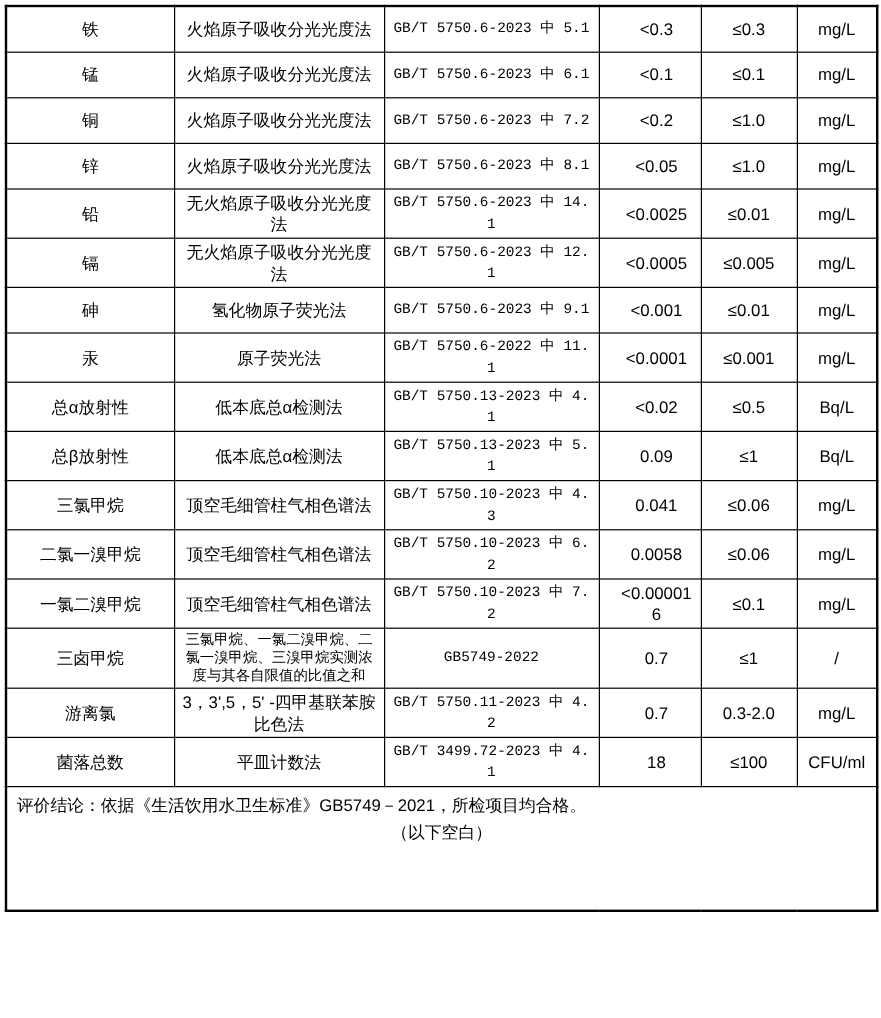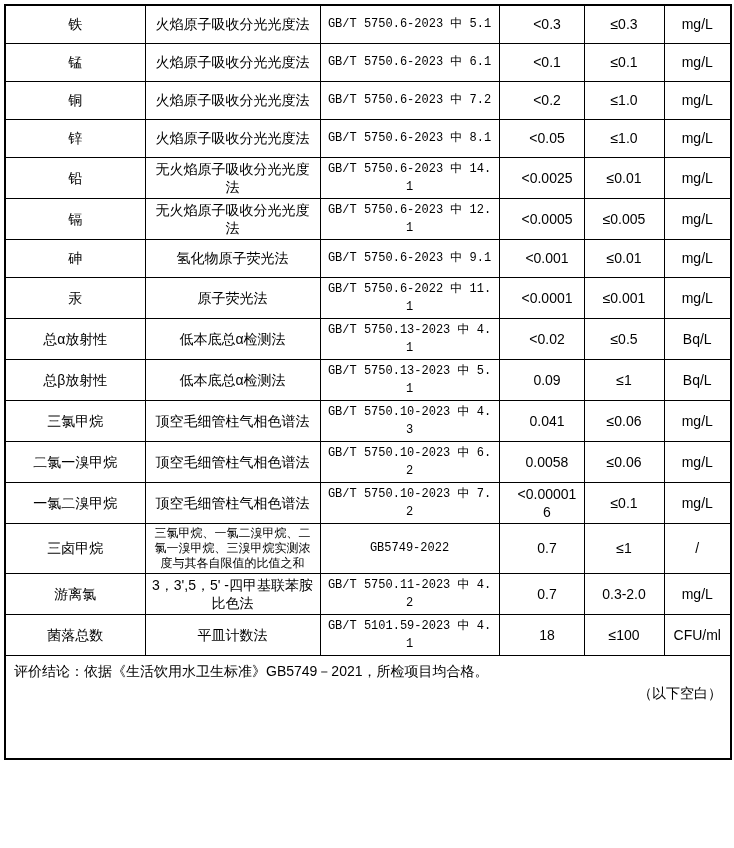--- a/index.html
+++ b/index.html
@@ -46,21 +46,21 @@
 
   td.footer-cell {
     height: 92px;
     vertical-align: top;
     text-align: left;
     font-size: 14px;
     padding: 5px 8px;
     line-height: 20px;
   }
   .conclusion-line { text-align: left; }
-  .blank-note-line { text-align: right; margin-top: 2px; }
+  .blank-note-line { text-align: center; margin-top: 2px; }
 </style>
 </head>
 <body>
 
 <table class="report">
   <colgroup>
     <col class="c-item">
     <col class="c-method">
     <col class="c-standard">
     <col class="c-result">
@@ -184,21 +184,21 @@
         <td class="col-item">游离氯</td>
         <td class="col-method">3，3',5，5' -四甲基联苯胺比色法</td>
         <td class="col-standard">GB/T 5750.11-2023 中 4.2</td>
         <td class="col-result">0.7</td>
         <td class="col-limit">0.3-2.0</td>
         <td class="col-unit">mg/L</td>
       </tr>
       <tr class="data-row">
         <td class="col-item">菌落总数</td>
         <td class="col-method">平皿计数法</td>
-        <td class="col-standard">GB/T 5101.59-2023 中 4.1</td>
+        <td class="col-standard">GB/T 3499.72-2023 中 4.1</td>
         <td class="col-result">18</td>
         <td class="col-limit">≤100</td>
         <td class="col-unit">CFU/ml</td>
       </tr>
     </tbody>
   <tbody>
     <tr>
       <td class="footer-cell" colspan="6">
         <div class="conclusion-line">评价结论：依据《生活饮用水卫生标准》GB5749－2021，所检项目均合格。</div>
         <div class="blank-note-line">（以下空白）</div>

